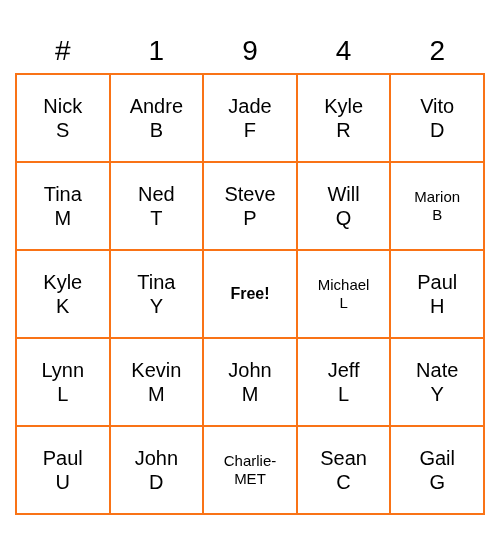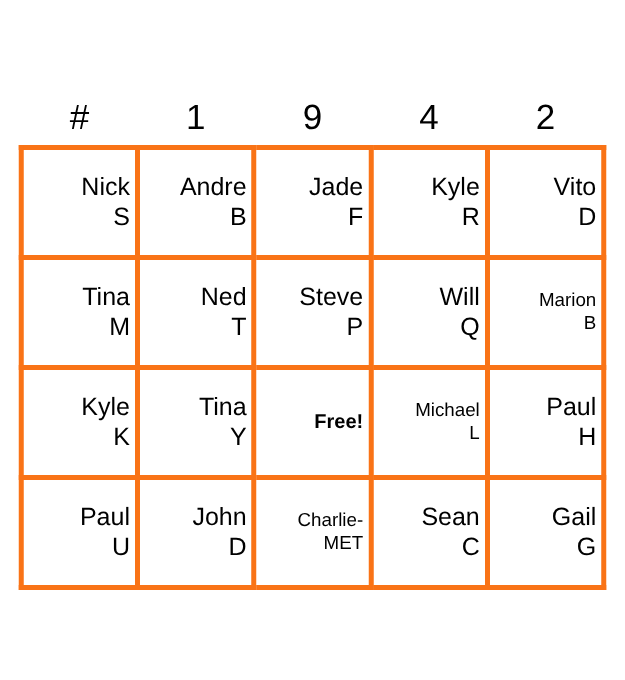--- a/index.html
+++ b/index.html
@@ -26,24 +26,24 @@
 
     .header-row th {
       text-align: center;
       font-size: 28px;
       font-weight: normal;
       padding: 6px 0;
       width: 94px;
     }
 
     .bingo-cell {
-      border: 4px solid #f97316;
+      border: 2px solid #f97316;
       width: 94px;
       height: 88px;
-      text-align: right;
+      text-align: center;
       vertical-align: middle;
       font-size: 20px;
       line-height: 1.2;
       padding: 4px;
     }
 
     .bingo-cell.free {
       font-size: 16px;
       font-weight: bold;
     }
@@ -81,20 +81,27 @@
         <td class="bingo-cell small-text">Marion<br>B</td>
       </tr>
       <tr>
         <td class="bingo-cell">Kyle<br>K</td>
         <td class="bingo-cell">Tina<br>Y</td>
         <td class="bingo-cell free">Free!</td>
         <td class="bingo-cell small-text">Michael<br>L</td>
         <td class="bingo-cell">Paul<br>H</td>
       </tr>
       <tr>
+        <td class="bingo-cell">Lynn<br>L</td>
+        <td class="bingo-cell">Kevin<br>M</td>
+        <td class="bingo-cell">John<br>M</td>
+        <td class="bingo-cell">Jeff<br>L</td>
+        <td class="bingo-cell">Nate<br>Y</td>
+      </tr>
+      <tr>
         <td class="bingo-cell">Paul<br>U</td>
         <td class="bingo-cell">John<br>D</td>
         <td class="bingo-cell small-text">Charlie-<br>MET</td>
         <td class="bingo-cell">Sean<br>C</td>
         <td class="bingo-cell">Gail<br>G</td>
       </tr>
     </tbody>
 </table>
 
 </body></html>

